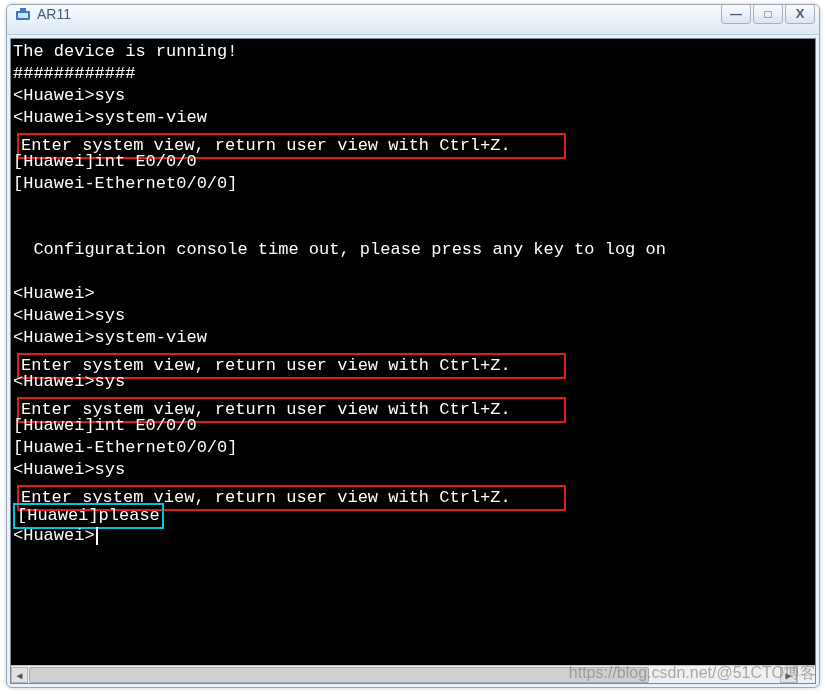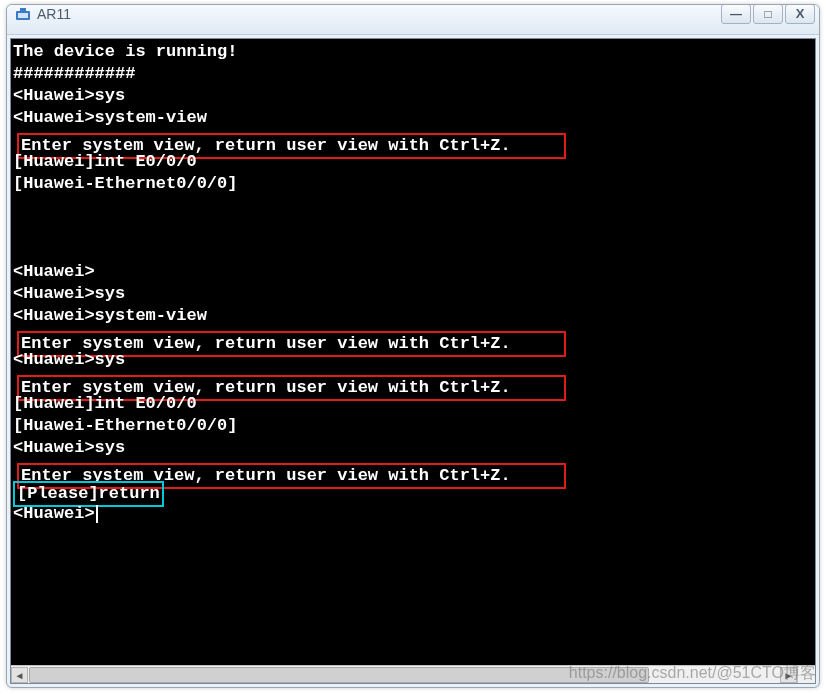--- a/index.html
+++ b/index.html
@@ -76,21 +76,20 @@
     flex: 1;
     background: #000;
     border: 1px solid #7a8a9a;
     overflow: hidden;
     position: relative;
   }
   .term-content {
     position: absolute;
     left: 0; right: 0; top: 0; bottom: 18px;
     padding: 2px 2px;
-    font-weight: bold;
   }
   .line {
     font-family: "Courier New", monospace;
     font-size: 17px;
     color: #fff;
     white-space: pre;
     line-height: 22px;
     height: 22px;
   }
   .blank { height: 22px; }
@@ -188,32 +187,33 @@
       <div class="term-content" id="term-content">
           <div class="line">The device is running!</div>
           <div class="line">############</div>
           <div class="line">&lt;Huawei&gt;sys</div>
           <div class="line">&lt;Huawei&gt;system-view</div>
           <div class="line"><span class="hl-red">Enter system view, return user view with Ctrl+Z.     </span></div>
           <div class="line">[Huawei]int E0/0/0</div>
           <div class="line">[Huawei-Ethernet0/0/0]</div>
           <div class="line blank"></div>
           <div class="line blank"></div>
+          <div class="line">  Configuration console time out, please press any key to log on</div>
           <div class="line blank"></div>
           <div class="line">&lt;Huawei&gt;</div>
           <div class="line">&lt;Huawei&gt;sys</div>
           <div class="line">&lt;Huawei&gt;system-view</div>
           <div class="line"><span class="hl-red">Enter system view, return user view with Ctrl+Z.     </span></div>
           <div class="line">&lt;Huawei&gt;sys</div>
           <div class="line"><span class="hl-red">Enter system view, return user view with Ctrl+Z.     </span></div>
           <div class="line">[Huawei]int E0/0/0</div>
           <div class="line">[Huawei-Ethernet0/0/0]</div>
           <div class="line">&lt;Huawei&gt;sys</div>
           <div class="line"><span class="hl-red">Enter system view, return user view with Ctrl+Z.     </span></div>
-          <div class="line"><span class="hl-cyan">[Please]return</span></div>
+          <div class="line"><span class="hl-cyan">[Huawei]please</span></div>
           <div class="line">&lt;Huawei&gt;<span class="cursor"></span></div>
         </div>
       <div class="scrollbar-h">
         <div class="scroll-arrow left">◄</div>
         <div class="scroll-thumb"></div>
         <div class="scroll-arrow right">►</div>
       </div>
       <div class="scroll-corner"></div>
     </div>
   </div>

